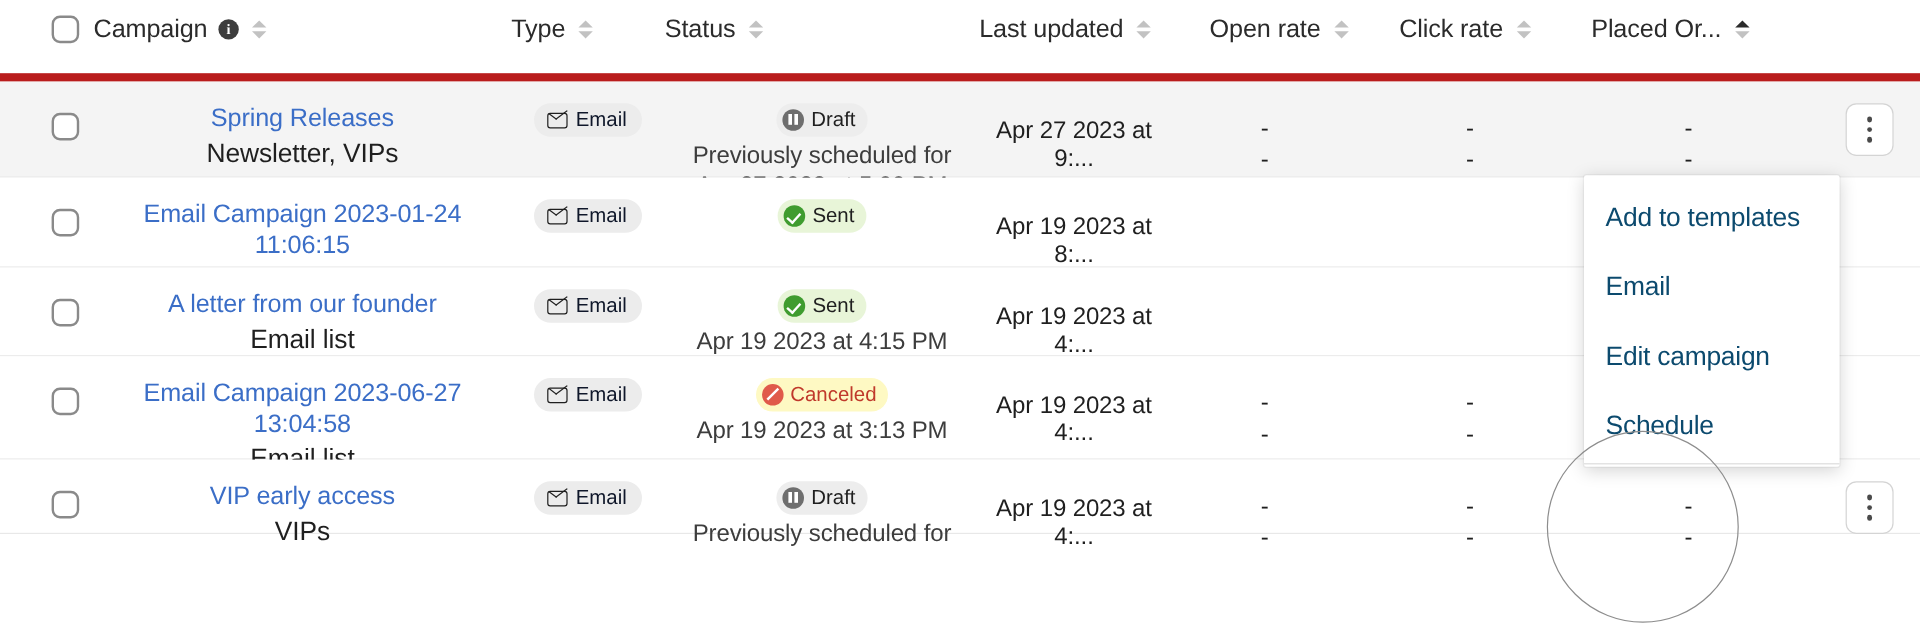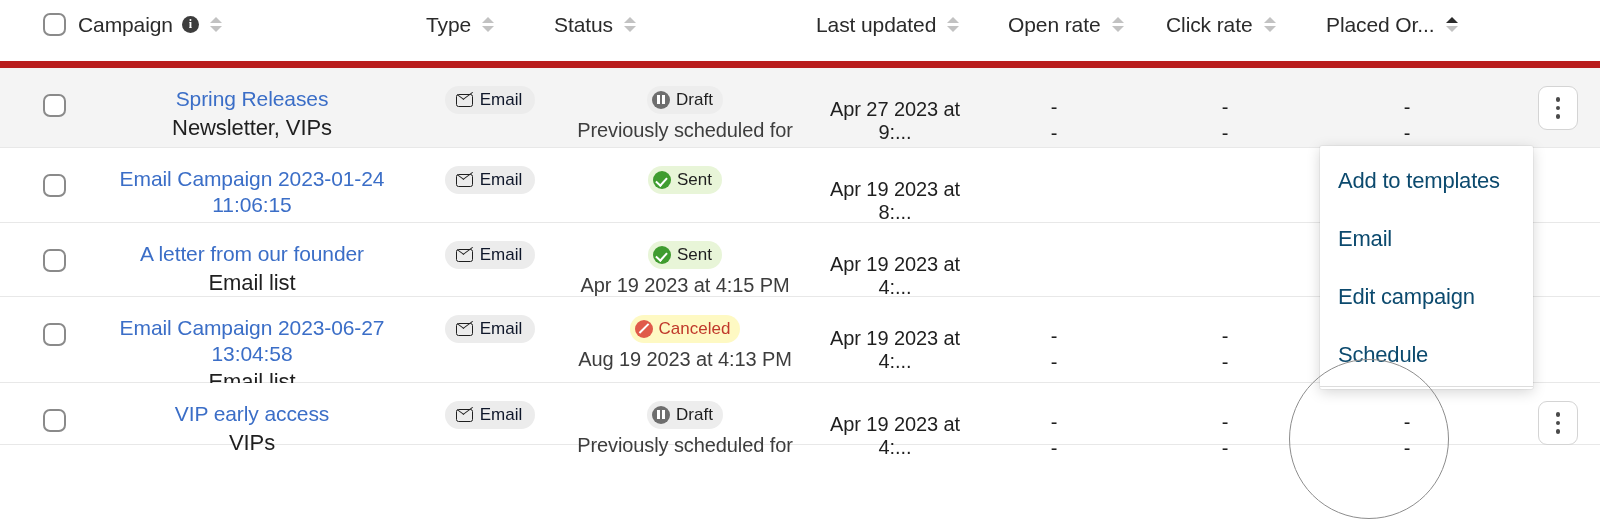--- a/index.html
+++ b/index.html
@@ -496,21 +496,21 @@
           <div class="camp-title">Email Campaign 2023-06-27 13:04:58</div>
           <div class="camp-sub">Email list</div>
         </div>
         <div class="c-type"><span class="pill-type">
             <span class="env"></span>
             <span>Email</span>
           </span></div>
         <div class="c-status"><span class="badge badge-canceled">
             <span class="ic ic-cancel"></span>
             <span>Canceled</span>
-          </span><div class="status-sub">Aug 19 2023 at 4:13 PM</div></div>
+          </span><div class="status-sub">Apr 19 2023 at 3:13 PM</div></div>
         <div class="c-open">
           <div class="updated-txt">Apr 19 2023 at 4:...</div>
         </div>
         <div class="c-click">
           <div class="metric">
             <div>-</div>
             <div>-</div>
           </div>
         </div>
         <div class="c-placed">

